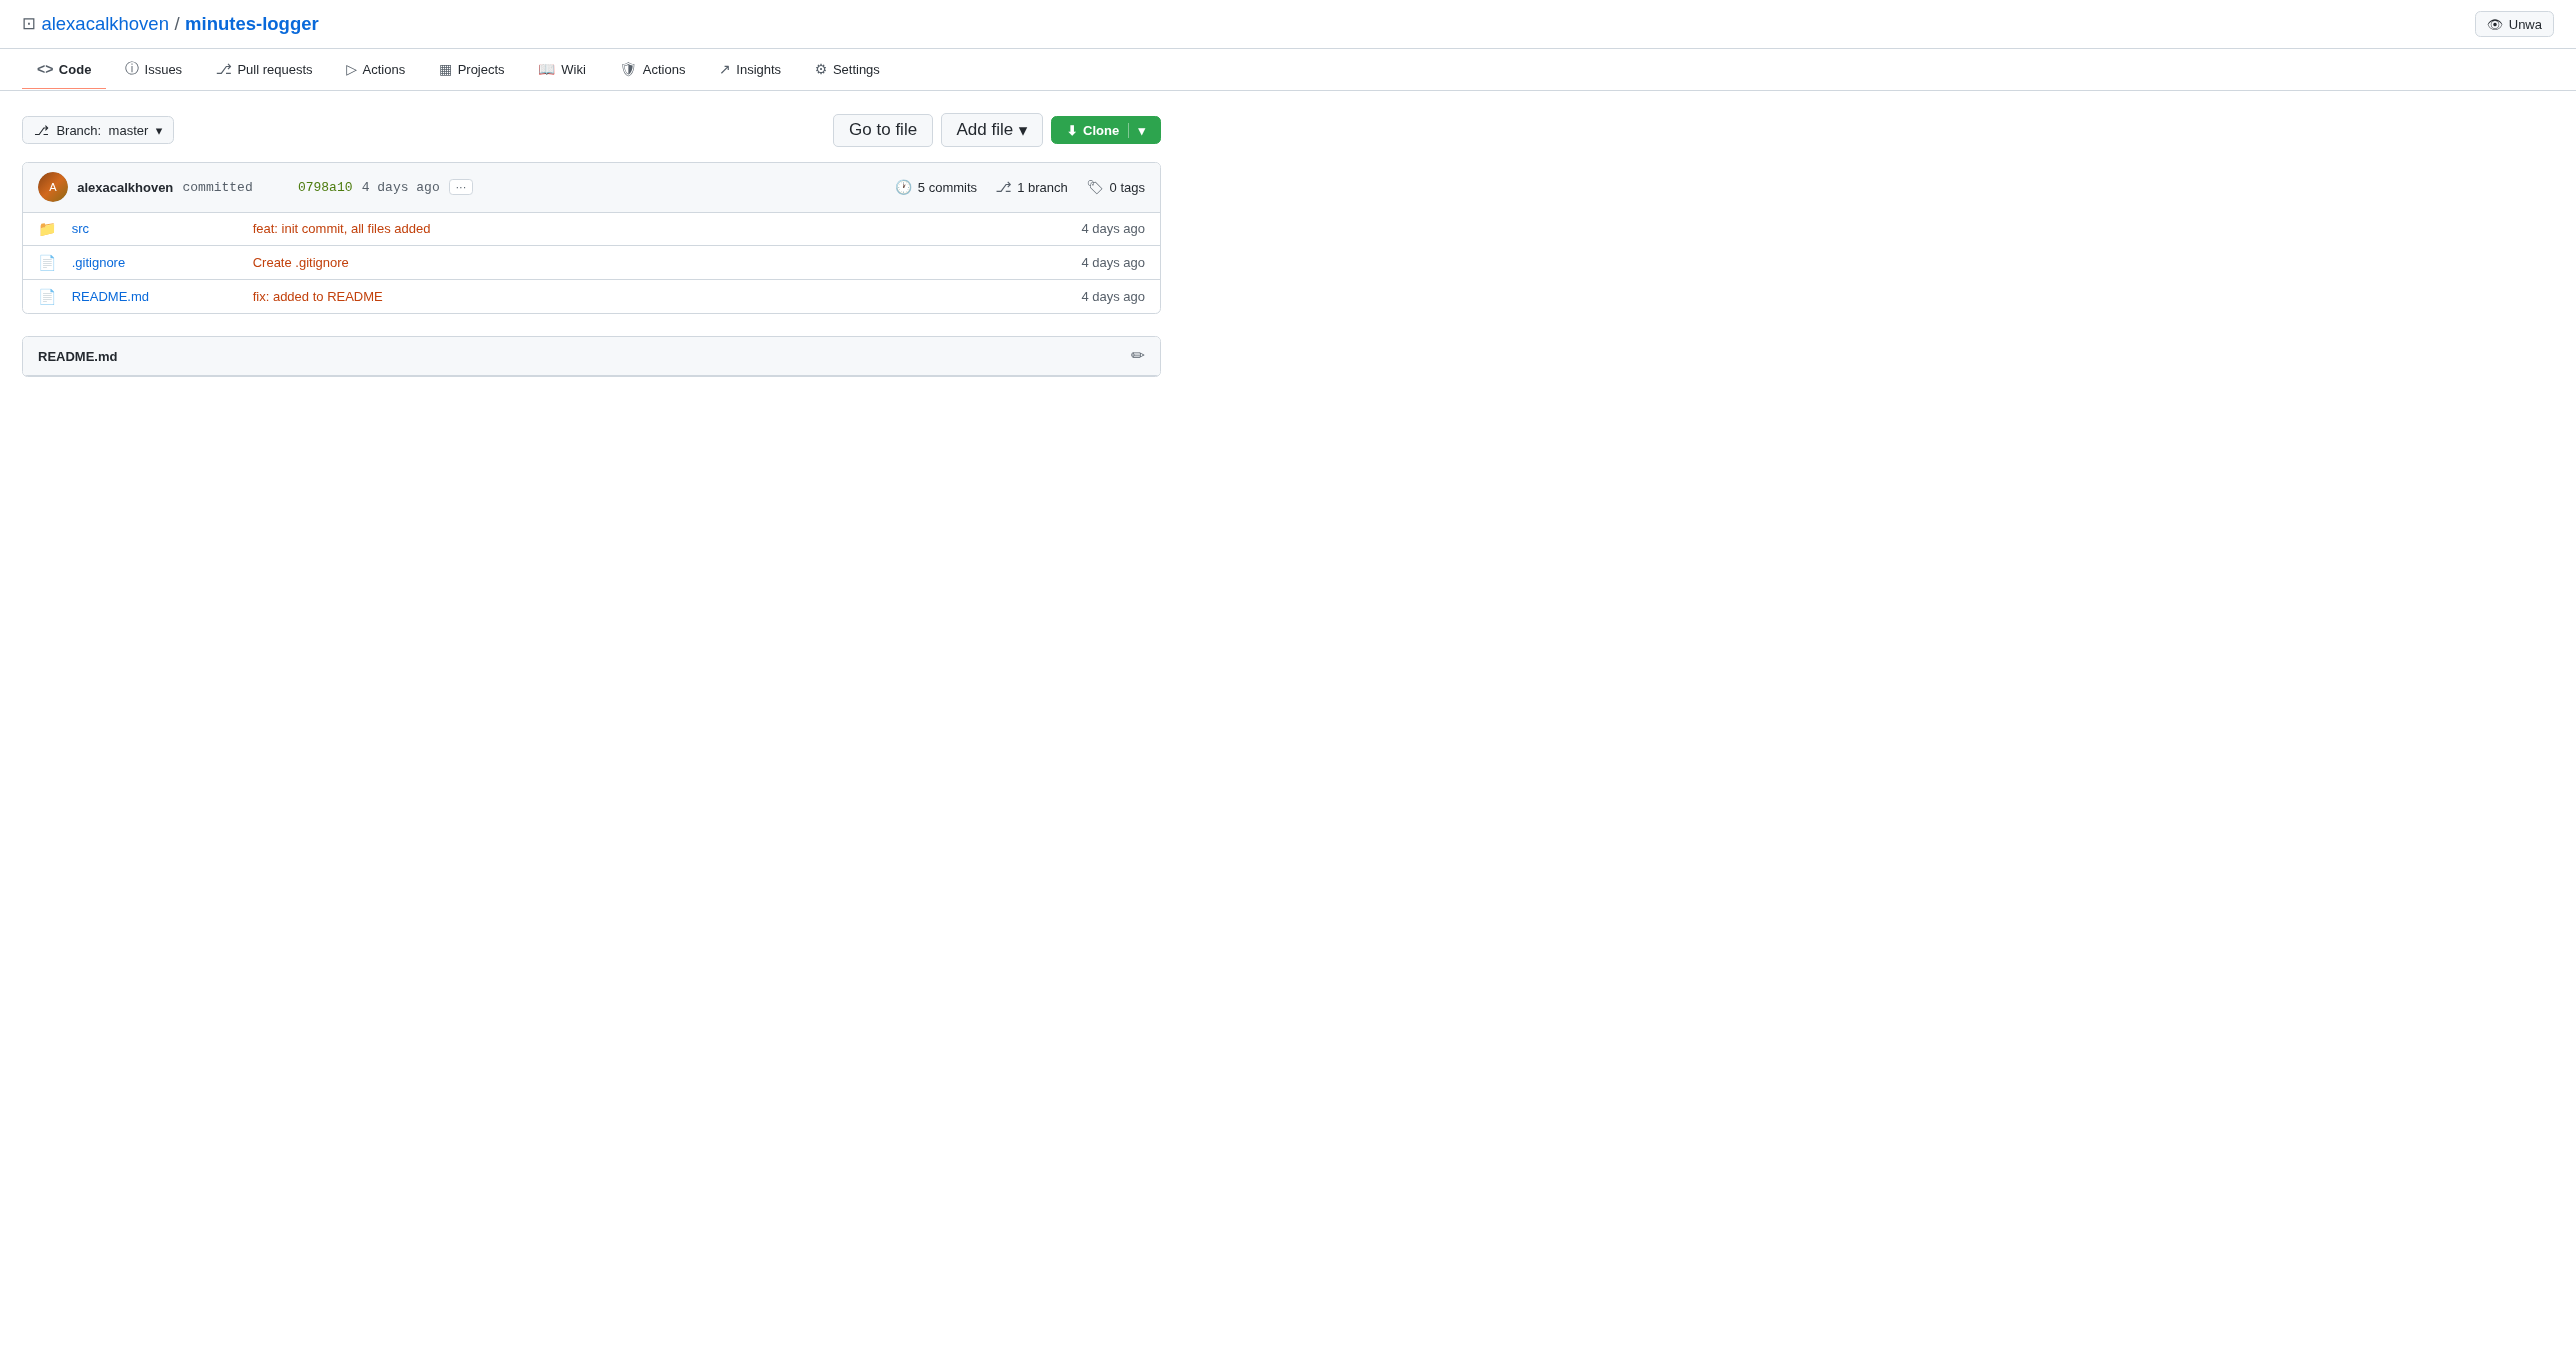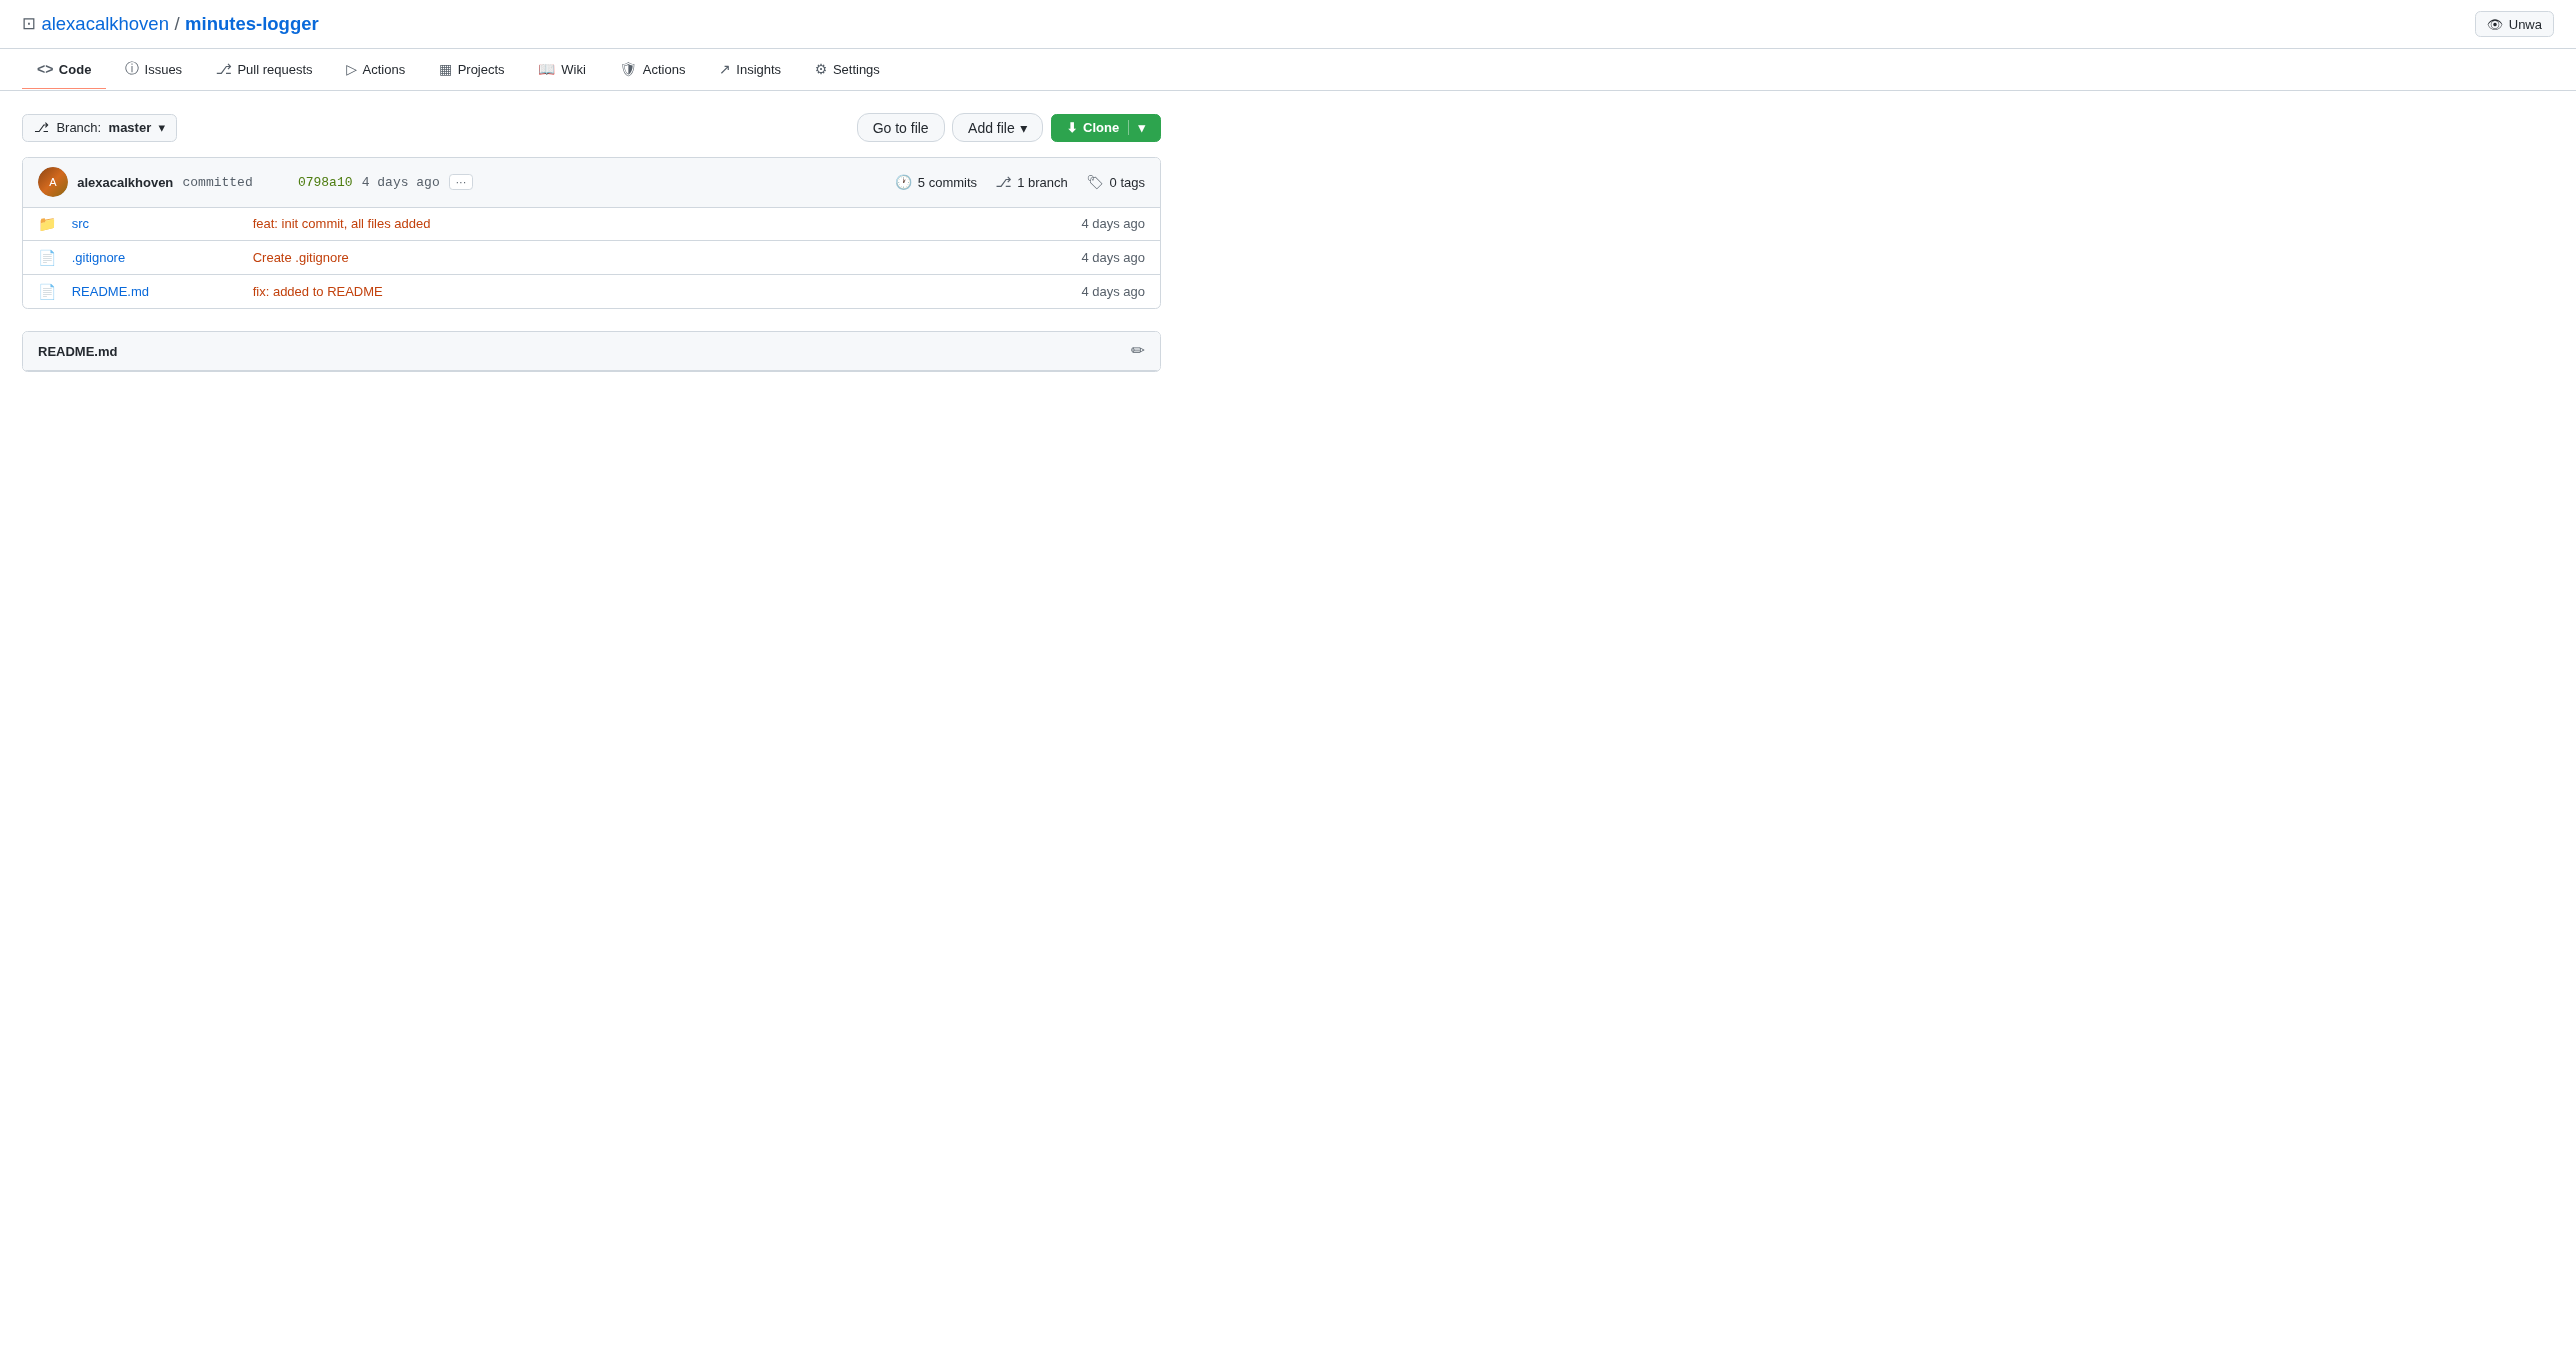--- a/index.html
+++ b/index.html
@@ -105,37 +105,37 @@
       gap: 7.4px;
       border: 0.9px solid #d0d7de;
       border-radius: 5.5px;
       padding: 5.5px 11px;
       background: #f6f8fa;
       cursor: pointer;
       font-size: 13px;
       color: #24292f;
     }
     .branch-btn .branch-name {
-      font-weight: 700;
+      font-weight: 400;
     }
     .toolbar-right {
       display: flex;
       align-items: center;
       gap: 7.4px;
     }
     .goto-btn, .addfile-btn {
       display: flex;
       align-items: center;
       gap: 5.5px;
       border: 0.9px solid #d0d7de;
-      border-radius: 12px;
+      border-radius: 5px;
       padding: 5.5px 15px;
       background: #f6f8fa;
       cursor: pointer;
-      font-size: 14px;
+      font-size: 17px;
       color: #24292f;
       font-weight: 500;
     }
     .clone-btn {
       display: flex;
       align-items: center;
       gap: 5.5px;
       border: 0.9px solid #2da44e;
       border-radius: 5.5px;
       padding: 5.5px 15px;

